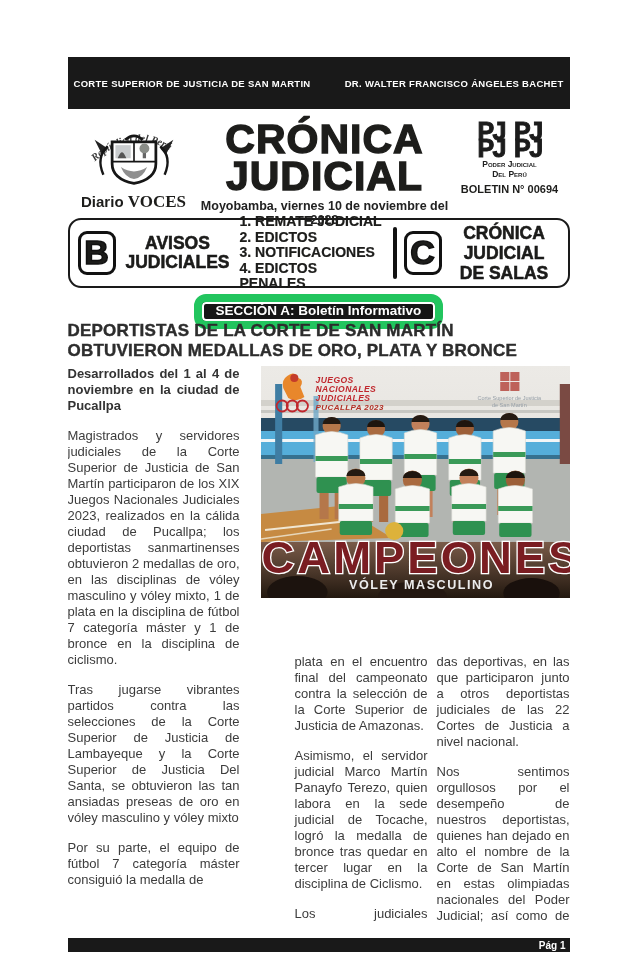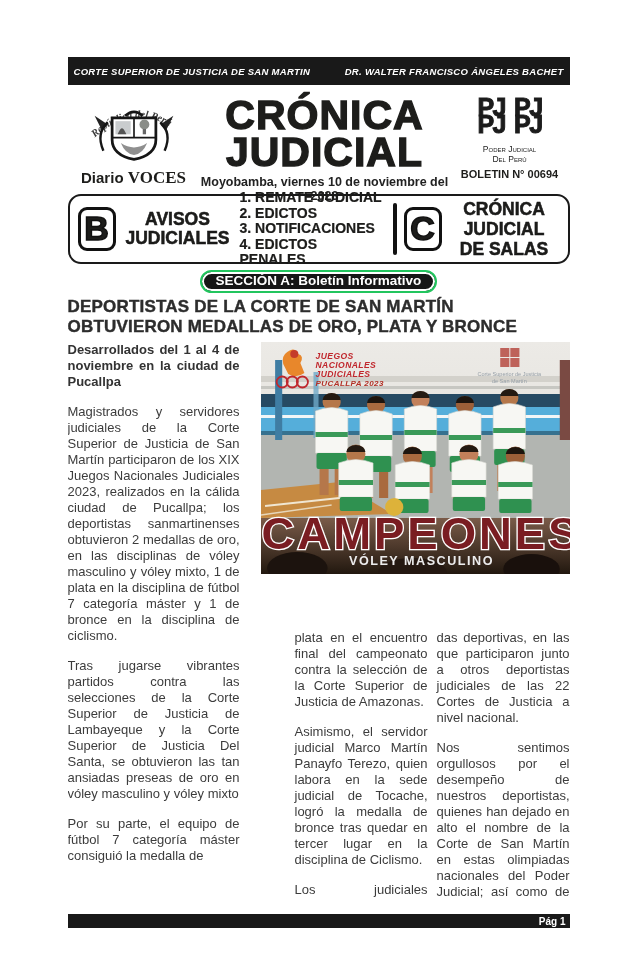--- a/index.html
+++ b/index.html
@@ -7,43 +7,42 @@
     width:637px;height:960px;background:#ffffff;
     font-family:"Liberation Sans",sans-serif;color:#1d1d1b;
     overflow:hidden;
   }
   .page{width:502px;margin:0 auto;padding-top:57px;}
 
   
   .topbar{
     background:#191919;color:#fff;height:20px;
     display:flex;justify-content:space-between;align-items:center;
-    padding:4px 6px;font-size:9.5px;font-weight:bold;letter-spacing:.3px;
+    padding:16px 6px;font-size:9.5px;font-weight:bold;letter-spacing:.3px;
     white-space:nowrap;
-    font-style:italic;
   }
 
   
   .masthead{display:flex;align-items:flex-start;margin-top:11px;height:93px;}
   .brand-left{width:132px;text-align:center;}
   .brand-name{font-size:15px;font-weight:bold;margin-top:-2px;}
   .brand-serif{font-family:"Liberation Serif",serif;font-size:17px;font-weight:bold;}
   .title-block{flex:1;text-align:center;padding-top:1px;}
   .paper-title{
     font-weight:bold;font-size:41px;line-height:37px;letter-spacing:1px;
     color:#1d1d1b;-webkit-text-stroke:1.4px #1d1d1b;
   }
   .dateline{font-weight:bold;font-size:12.5px;margin-top:4px;color:#222;}
   .brand-right{width:120px;text-align:center;padding-top:3px;}
   .pj-grid{
     display:grid;grid-template-columns:repeat(2,auto);gap:0 9px;
     justify-content:center;font-weight:bold;font-size:25px;line-height:17px;
     letter-spacing:-1.5px;color:#1c1c1c;-webkit-text-stroke:1px #1c1c1c;
   }
-  .pj-org{font-size:8.5px;font-weight:normal;font-variant:small-caps;line-height:9.5px;margin-top:12px;color:#222;}
+  .pj-org{font-size:8.5px;font-weight:bold;font-variant:small-caps;line-height:9.5px;margin-top:3px;color:#222;}
   .bulletin{font-size:11px;font-weight:bold;margin-top:4px;}
 
   
   .section-box{
     margin-top:5px;border:2.5px solid #1a1a1a;border-radius:13px;height:70px;
     display:flex;align-items:center;padding:0 8px;gap:7px;box-sizing:border-box;
   }
   .letter-box{
     border:3.5px solid #111;border-radius:9px;width:38px;height:44px;flex:none;
     font-size:34px;font-weight:bold;display:flex;align-items:center;justify-content:center;
@@ -51,21 +50,21 @@
   }
   .b-label{width:110px;flex:none;font-size:17.5px;font-weight:bold;text-align:center;line-height:19px;-webkit-text-stroke:.5px #111;}
   .index-list{list-style:none;margin:0;padding:0;width:146px;flex:none;font-size:14px;font-weight:bold;line-height:15.5px;-webkit-text-stroke:.2px #111;}
   .vdivider{width:4px;background:#111;height:52px;border-radius:2px;flex:none;}
   .c-label{flex:1;font-size:17.5px;font-weight:bold;text-align:center;line-height:20px;-webkit-text-stroke:.5px #111;}
 
   
   .badge-row{text-align:center;margin-top:6px;height:21px;}
   .badge{
     display:inline-block;background:#161616;color:#fff;
-    border:2px solid #22c55e;box-shadow:inset 0 0 0 2px #fff;border-radius:12px;
+    border:8px solid #22c55e;box-shadow:inset 0 0 0 2px #fff;border-radius:12px;
     padding:1px 14px 3px;font-size:13.5px;font-weight:bold;
   }
 
   
   .headline{
     margin:6px 0 0;font-size:17px;line-height:19.5px;color:#2d2d2d;
     font-weight:bold;letter-spacing:.2px;-webkit-text-stroke:.4px #2d2d2d;
   }
 
   

